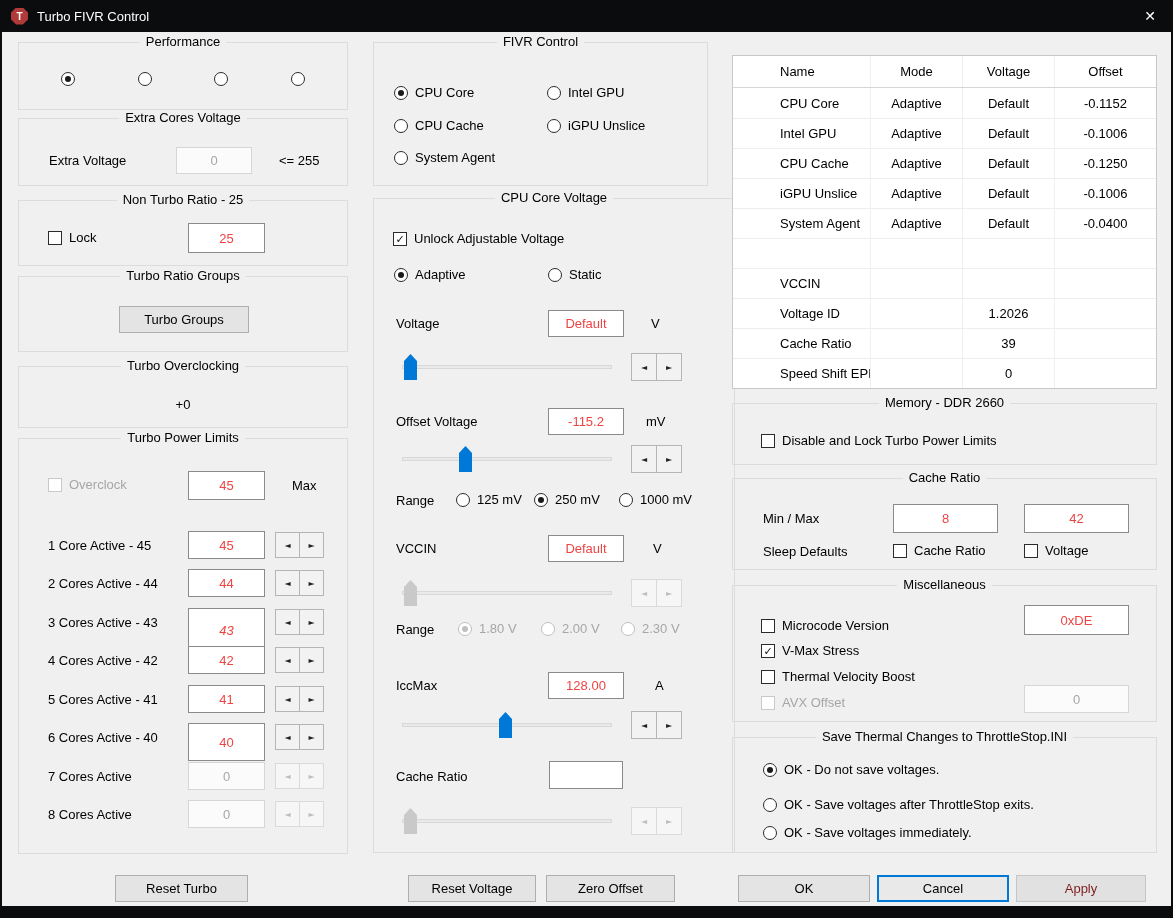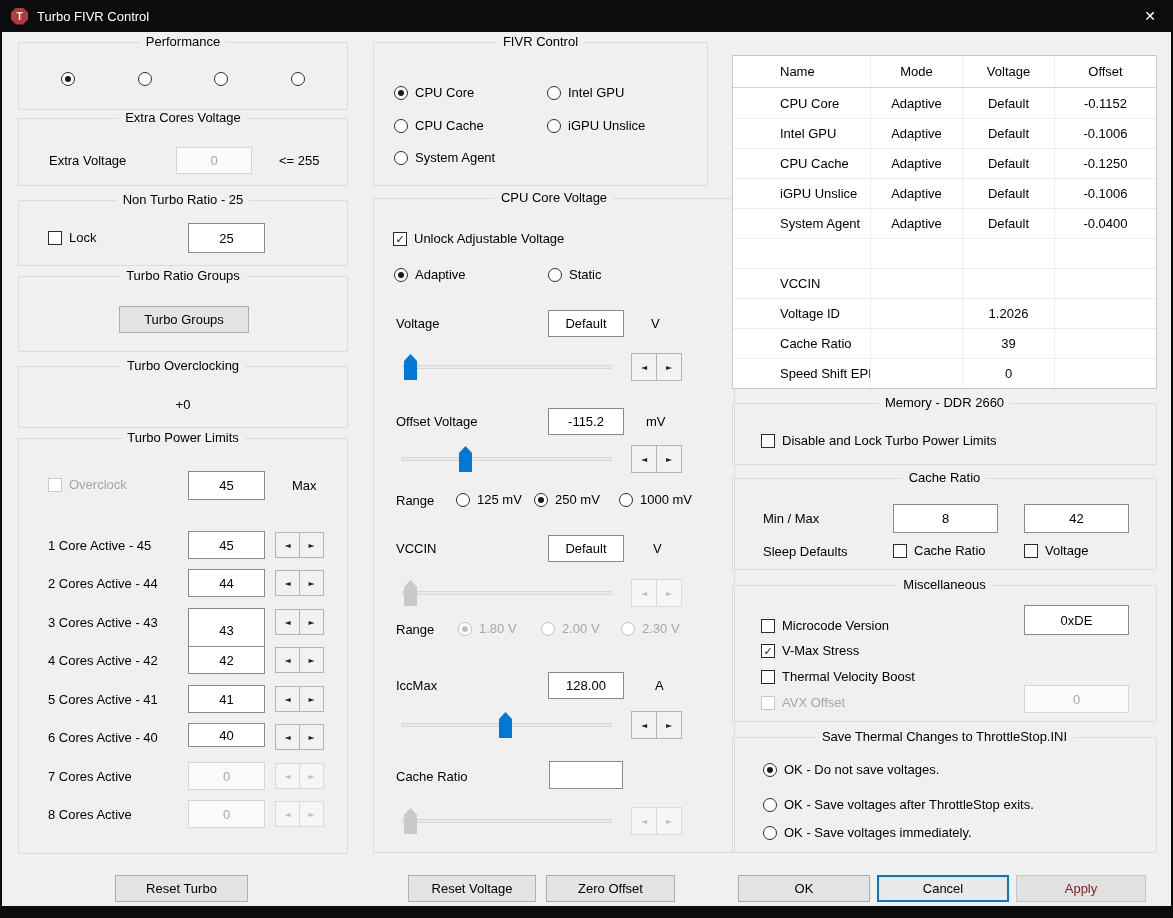--- a/index.html
+++ b/index.html
@@ -40,21 +40,21 @@
   .rdis{ color:#a6a6a6; }
 
   .crow{ display:flex; align-items:center; gap:7px; }
   .cbox{ width:14px; height:14px; border:1px solid #2b2b2b; background:#fff;
     display:flex; align-items:center; justify-content:center; font-size:11px;
     line-height:1; color:#111; flex:none; }
   .cdis .cbox{ border-color:#c9c9c9; }
   .cdis{ color:#a6a6a6; }
 
   .ibox{ position:absolute; border:1px solid #8a8a8a; background:#fff; text-align:center;
-    font-family:"Liberation Sans",sans-serif; font-size:13px; color:#000000; outline:none; }
+    font-family:"Liberation Sans",sans-serif; font-size:13px; color:#ef4444; outline:none; }
   .ibox:disabled{ border-color:#d6d6d6; background:#fbfbfb; color:#a6a6a6; }
 
   .slider{ position:absolute; height:28px; }
   .track{ position:absolute; left:0; right:0; top:12px; height:4px;
     background:#e9e9e9; border:1px solid #d8d8d8; }
   .thumb{ position:absolute; top:1px; width:13px; height:26px; background:#0078d7;
     clip-path:polygon(0 27%,50% 0,100% 27%,100% 100%,0 100%); }
   .thumb.gray{ background:#c9c9c9; }
 
   .spin{ position:absolute; display:flex; }
@@ -159,21 +159,21 @@
     <div class="trl-row" style="top:130px">
       <span class="abs lbl" style="left:29px;top:7px">2 Cores Active - 44</span>
       <input class="ibox" style="left: 169px; top: 0px; width: 77px; height: 28px;" value="44">
       <span class="spin sm" style="left:256px;top:1px">
           <button>◄</button>
           <button>►</button>
         </span>
     </div>
     <div class="trl-row" style="top:169px">
       <span class="abs lbl" style="left:29px;top:7px">3 Cores Active - 43</span>
-      <input class="ibox" style="left: 169px; top: 0px; width: 77px; height: 44px;" value="43">
+      <input class="ibox" style="left: 169px; top: 0px; width: 77px; height: 44px; font-style: italic;" value="43">
       <span class="spin sm" style="left:256px;top:1px">
           <button>◄</button>
           <button>►</button>
         </span>
     </div>
     <div class="trl-row" style="top:207px">
       <span class="abs lbl" style="left:29px;top:7px">4 Cores Active - 42</span>
       <input class="ibox" style="left: 169px; top: 0px; width: 77px; height: 28px;" value="42">
       <span class="spin sm" style="left:256px;top:1px">
           <button>◄</button>
@@ -183,21 +183,21 @@
     <div class="trl-row" style="top:246px">
       <span class="abs lbl" style="left:29px;top:7px">5 Cores Active - 41</span>
       <input class="ibox" style="left: 169px; top: 0px; width: 77px; height: 28px;" value="41">
       <span class="spin sm" style="left:256px;top:1px">
           <button>◄</button>
           <button>►</button>
         </span>
     </div>
     <div class="trl-row" style="top:284px">
       <span class="abs lbl" style="left:29px;top:7px">6 Cores Active - 40</span>
-      <input class="ibox" style="left: 169px; top: 0px; width: 77px; height: 24px;" value="40">
+      <input class="ibox" style="left: 169px; top: 0px; width: 77px; height: 38px;" value="40">
       <span class="spin sm" style="left:256px;top:1px">
           <button>◄</button>
           <button>►</button>
         </span>
     </div>
     <div class="trl-row" style="top:323px">
       <span class="abs lbl" style="left:29px;top:7px">7 Cores Active</span>
       <input class="ibox" style="left: 169px; top: 0px; width: 77px; height: 28px;" disabled="" value="0">
       <span class="spin sm dis" style="left:256px;top:1px">
           <button>◄</button>

